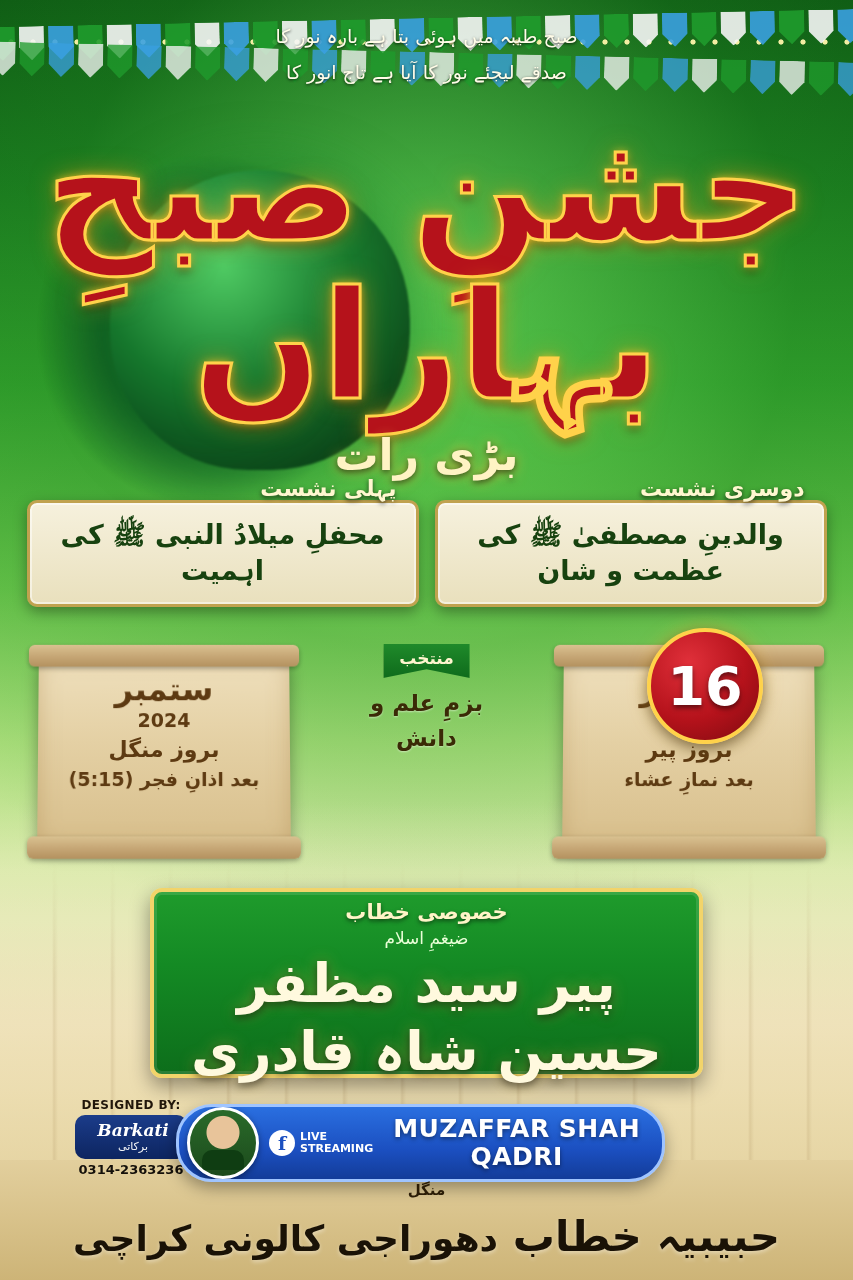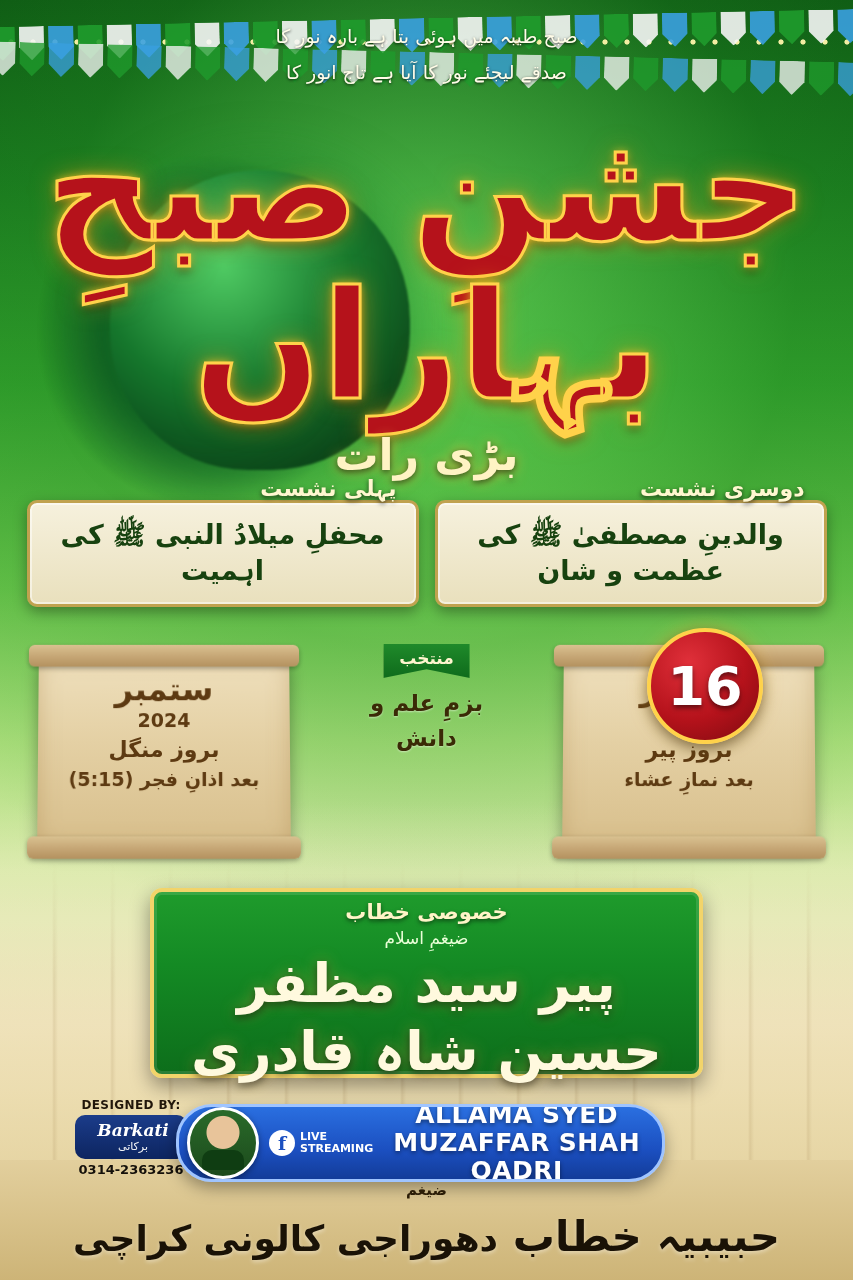--- a/index.html
+++ b/index.html
@@ -615,24 +615,23 @@
   <div class="live-strip">
     <div class="live-photo"></div>
     <div class="fb-badge">
       <div class="fb-circle">f</div>
       <div class="live-label">
         <div>LIVE</div>
         <div>STREAMING</div>
       </div>
     </div>
     <div class="live-names">
-      <div>ALLAMA SYED</div>
       <div>MUZAFFAR SHAH QADRI</div>
     </div>
   </div>
 
-  <div class="venue-flag">ضیغم</div>
+  <div class="venue-flag">منگل</div>
   <div class="venue">
     <span>حبیبیہ خطاب</span>
     <small>دھوراجی کالونی کراچی</small>
   </div>
 
 </div>
 
 </body></html>

